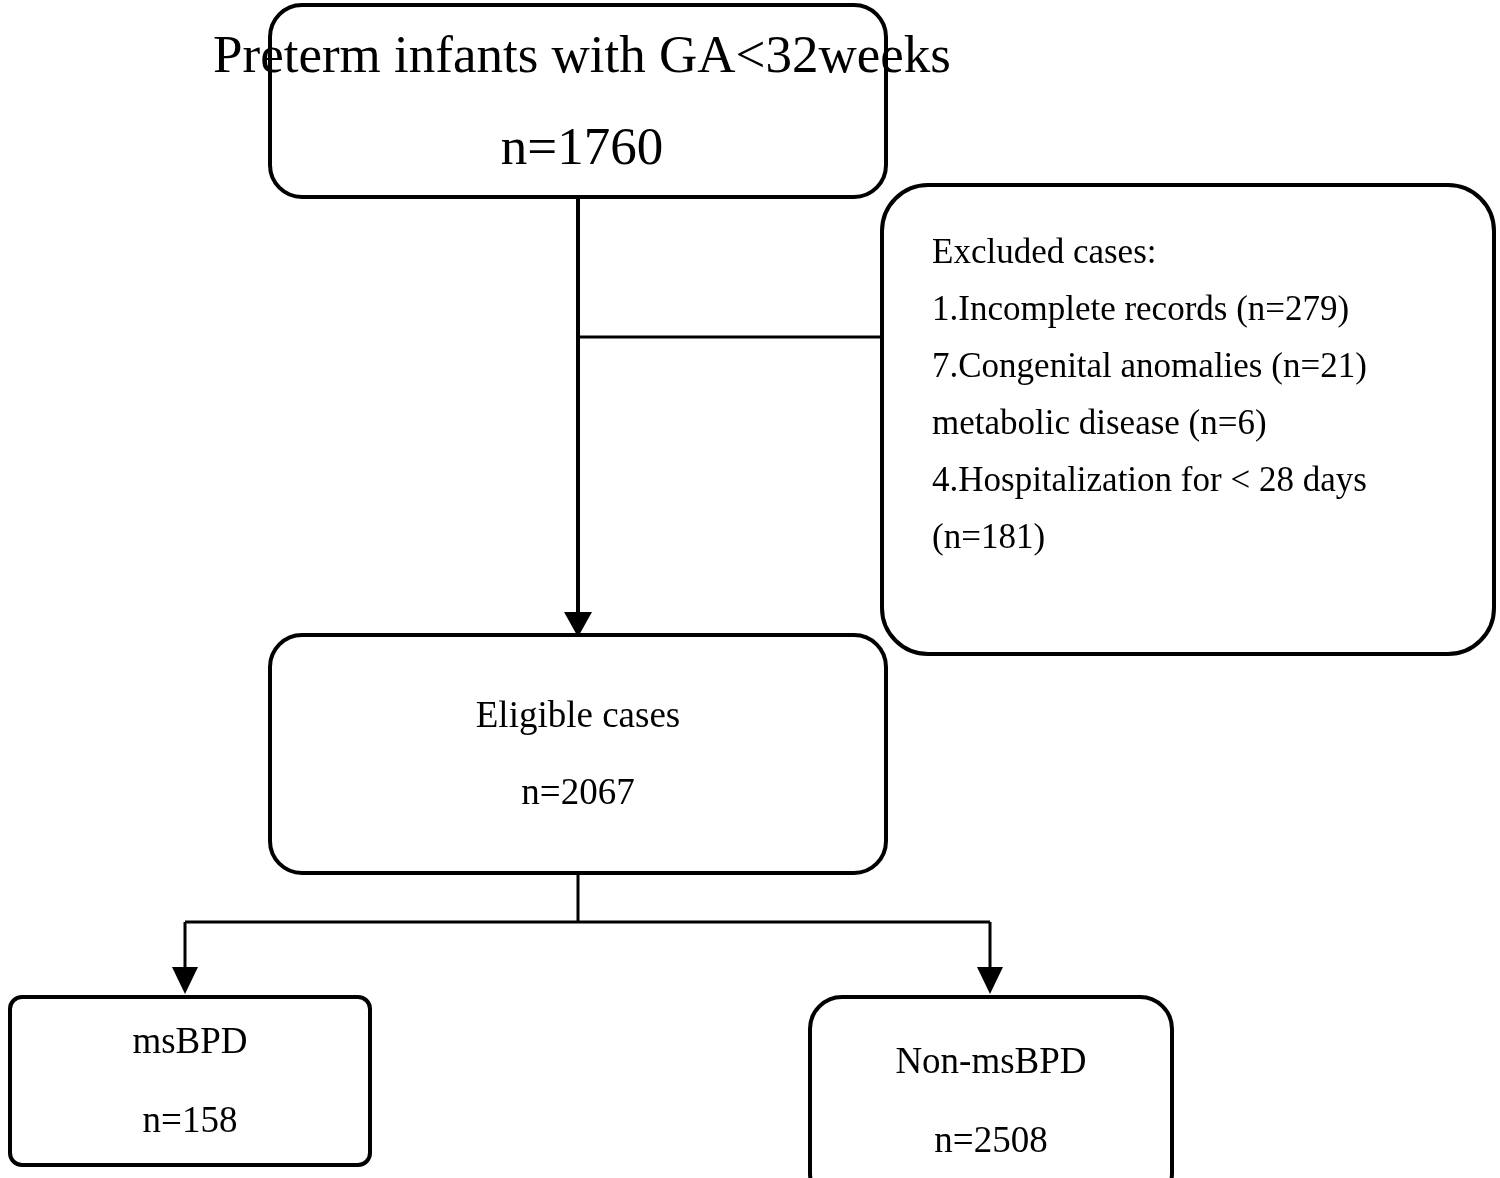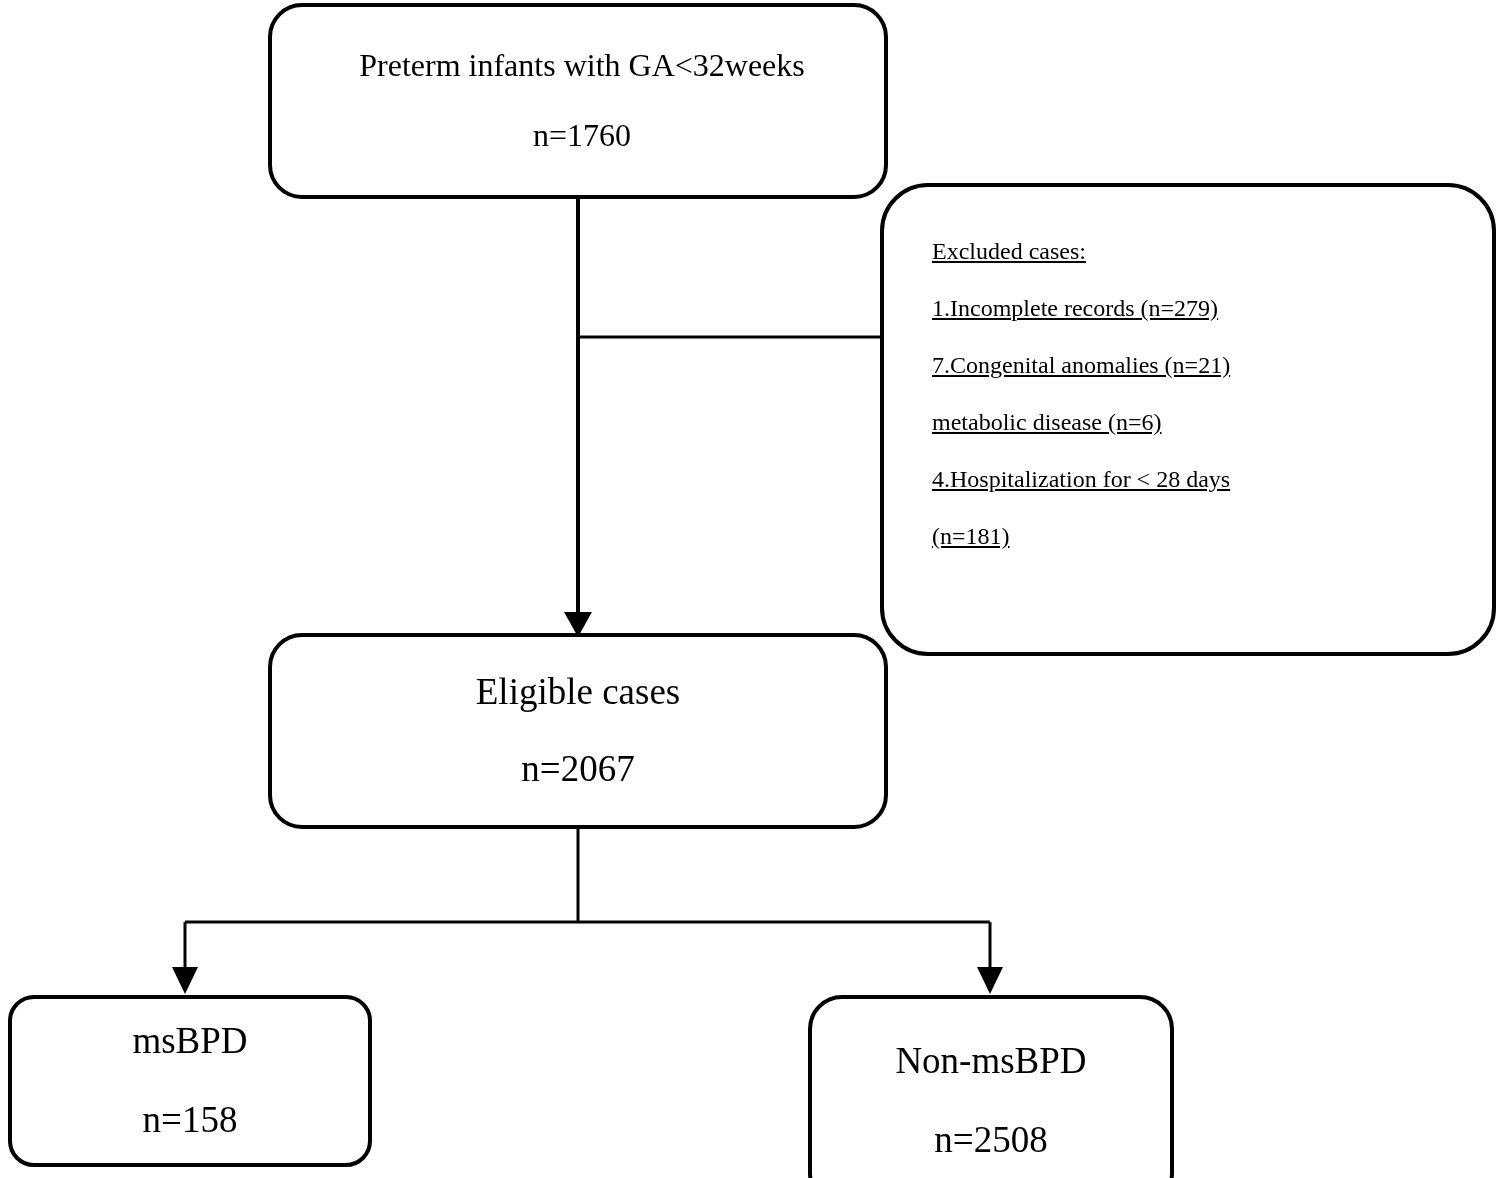--- a/index.html
+++ b/index.html
@@ -39,65 +39,64 @@
 
   
   #node-source {
     left: 268px;
     top: 3px;
     width: 620px;
     height: 196px;
     border-radius: 34px;
   }
   #node-source .node-line {
-    font-size: 32px;
+    font-size: 53px;
     line-height: 1.05;
     margin-left: 8px;
   }
   #node-source .line-1 { margin-bottom: 36px; }
 
   
   #node-excluded {
     left: 880px;
     top: 183px;
     width: 616px;
     height: 473px;
     border-radius: 48px;
     justify-content: flex-start;
     padding: 36px 24px 20px 48px;
   }
   #node-excluded .node-line {
-    font-size: 24px;
+    font-size: 35px;
     line-height: 57px;
     text-align: left;
     white-space: pre-wrap;
-    text-decoration: underline;
   }
 
   
   #node-eligible {
     left: 268px;
     top: 633px;
     width: 620px;
-    height: 196px;
+    height: 242px;
     border-radius: 34px;
   }
   #node-eligible .node-line {
     font-size: 37px;
     line-height: 1.05;
   }
   #node-eligible .line-1 { margin-bottom: 38px; }
 
   
   #node-msbpd {
     left: 8px;
     top: 995px;
     width: 364px;
     height: 172px;
-    border-radius: 26px;
+    border-radius: 14px;
   }
   #node-non-msbpd {
     left: 808px;
     top: 995px;
     width: 366px;
     height: 212px;
     border-radius: 34px;
   }
   #node-msbpd .node-line,
   #node-non-msbpd .node-line {

